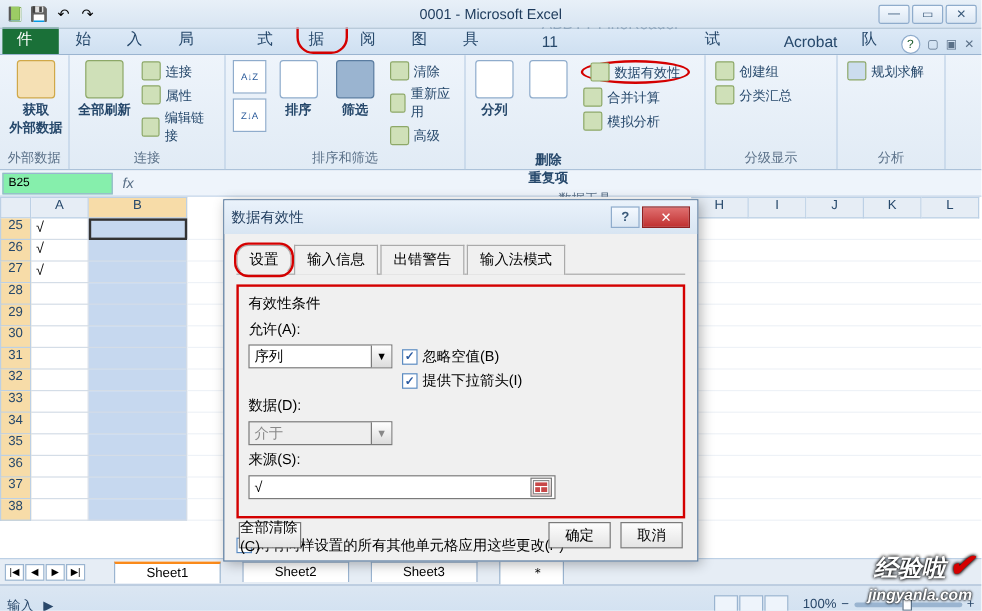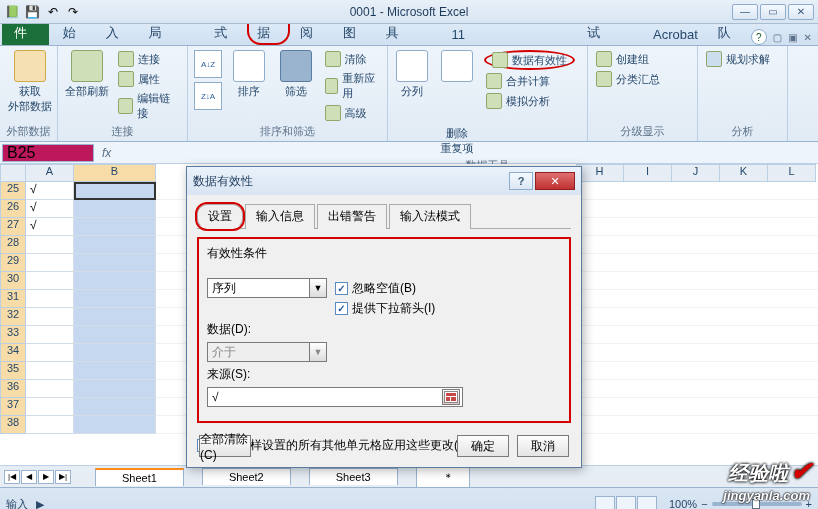--- a/index.html
+++ b/index.html
@@ -28,29 +28,29 @@
   .tabs { height:22px; background:linear-gradient(#dce9f7,#cfe0f1); display:flex; align-items:flex-end; padding-left:2px; border-bottom:1px solid #9ab4d0;}
   .file-tab { background:#1a7038; color:#fff; padding:3px 12px; font-size:13px; border-radius:2px 2px 0 0; margin-right:4px;}
   .tab { padding:3px 10px; color:#26486b; font-size:13px; cursor:default;}
   .tab.circled { border:2px solid #d40000; border-radius:14px; padding:1px 8px;}
   .help-right { margin-left:auto; display:flex; gap:6px; padding-right:6px; align-items:center;}
   .help-right .ico { width:16px; height:16px; border:1px solid #8faccc; border-radius:8px; display:flex;align-items:center;justify-content:center; font-size:10px; color:#1a5a2a; background:#fff;}
   .ribbon { height:96px; background:linear-gradient(#eef4fb,#e1ebf5); border-bottom:1px solid #9ab4d0; display:flex;}
   .group { border-right:1px solid #bcd0e5; padding:4px 6px 2px 6px; display:flex; flex-direction:column; justify-content:space-between;}
   .group-label { text-align:center; color:#5a7088; font-size:11px; padding-top:2px;}
   .grp-body { display:flex; gap:6px;}
-  .bigbtn { display:flex; flex-direction:column; align-items:center; width:48px; gap:2px; color:#26486b; font-size:11px;}
+  .bigbtn { display:flex; flex-direction:column; align-items:center; width:48px; gap:2px; color:#26486b; font-size:11px;font-weight:bold;}
   .bigbtn .ic { width:32px; height:32px; background:#f5e0b4; border:1px solid #d0a848; border-radius:3px;}
   .smallbtn { display:flex; align-items:center; gap:4px; color:#26486b; font-size:11px; padding:1px 2px;}
   .smallbtn .ic { width:16px; height:16px; background:#cfe0b8; border:1px solid #8da868; border-radius:2px;}
   .vstack { display:flex; flex-direction:column; gap:2px;}
   .dv-circled { border:2px solid #d40000; border-radius:50%/50%; padding:0 6px;}
   .az-ic { width:28px; height:28px; background:#fff; border:1px solid #8faccc; display:flex;align-items:center;justify-content:center; font-size:8px; color:#2a5a9a;}
   .formula-bar { height:22px; background:#eef4fb; border-bottom:1px solid #bcd0e5; display:flex; align-items:center;}
-  .namebox { width:92px; margin:0 2px; border:1px solid #9ab4d0; height:18px; background:#be185d; padding:0 4px; font-size:16px;}
+  .namebox { width:92px; margin:0 2px; border:1px solid #9ab4d0; height:18px; background:#86efac; padding:0 4px; font-size:10px;}
   .fx { padding:0 6px; color:#5a7088; font-style:italic;}
   .grid-area { position:relative; height:calc(100% - 24px - 22px - 96px - 22px - 22px - 22px); overflow:hidden; background:#fff;}
   .colhdrs { display:flex; height:18px;}
   .corner { width:26px; background:#e6edf5; border:1px solid #bcd0e5;}
   .colh { width:48px; background:#e6edf5; border:1px solid #bcd0e5; border-left:none; text-align:center; font-size:11px; color:#26486b;}
   .colh.B { width:82px; background:#f7dca8;}
   .rows { }
   .row { display:flex; height:18px;}
   .rowh { width:26px; background:#f7dca8; border:1px solid #bcd0e5; border-top:none; text-align:center; font-size:11px; color:#26486b;}
   .cellA { width:48px; border:1px solid #d4dde7; border-top:none; border-left:none; padding-left:4px; font-size:12px;}
@@ -399,21 +399,22 @@
     </div>
   </div>
   <div class="dlg-body">
     <div class="dlg-tabs">
       <div class="dlg-tab active circled">设置</div>
       <div class="dlg-tab">输入信息</div>
       <div class="dlg-tab">出错警告</div>
       <div class="dlg-tab">输入法模式</div>
     </div>
     <div class="redbox">
-      <div class="lbl" style="margin-bottom:16px;">有效性条件</div>
+      <div class="lbl" style="margin-bottom:4px;">有效性条件</div>
+      <div class="lbl">允许(A):</div>
       <div class="field-row">
         <div class="combo">
           <span>序列</span>
           <div class="dd">▼</div>
         </div>
         <div class="chk">
           <div class="chkbox">✓</div>
           <span>忽略空值(B)</span>
         </div>
       </div>

